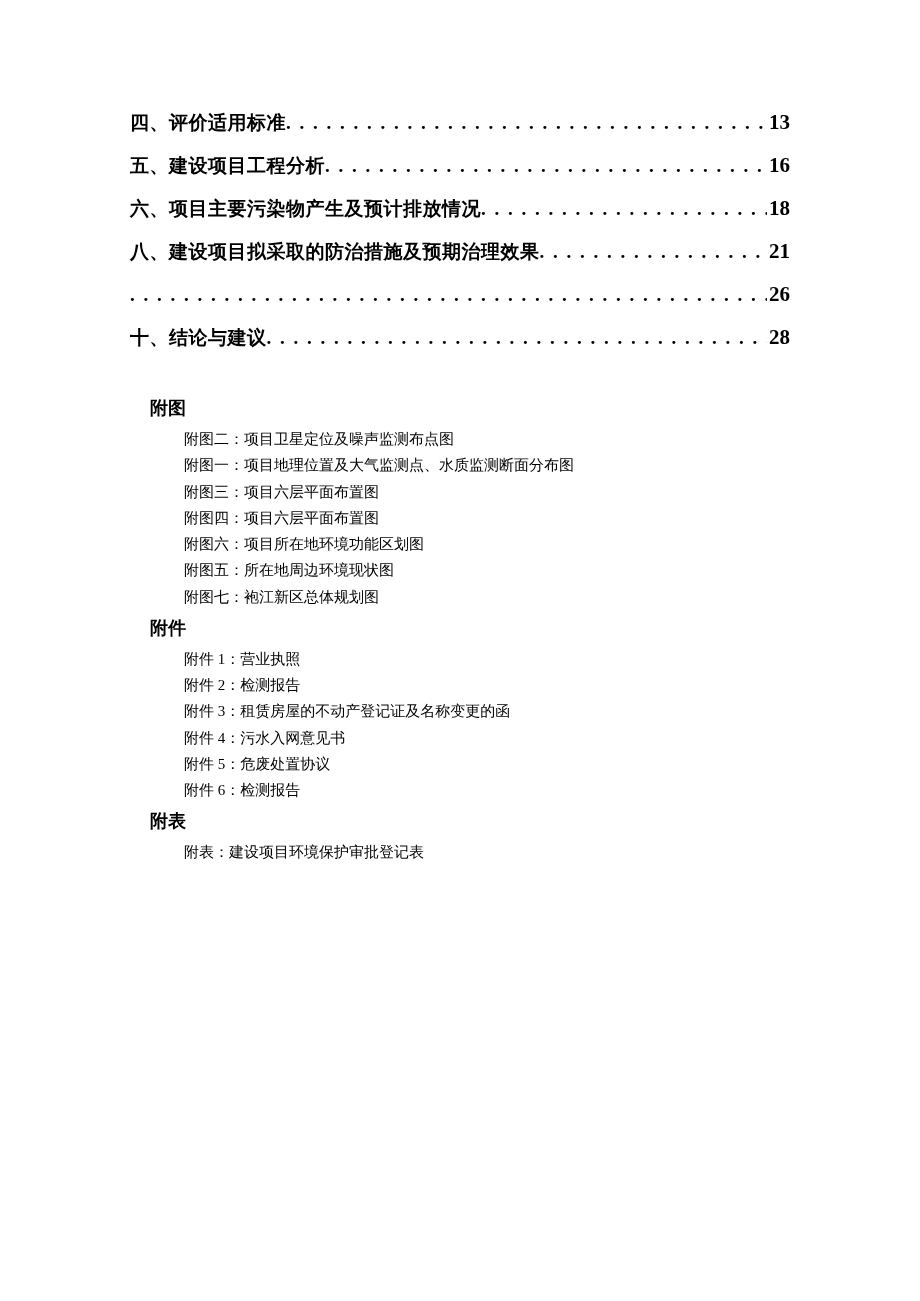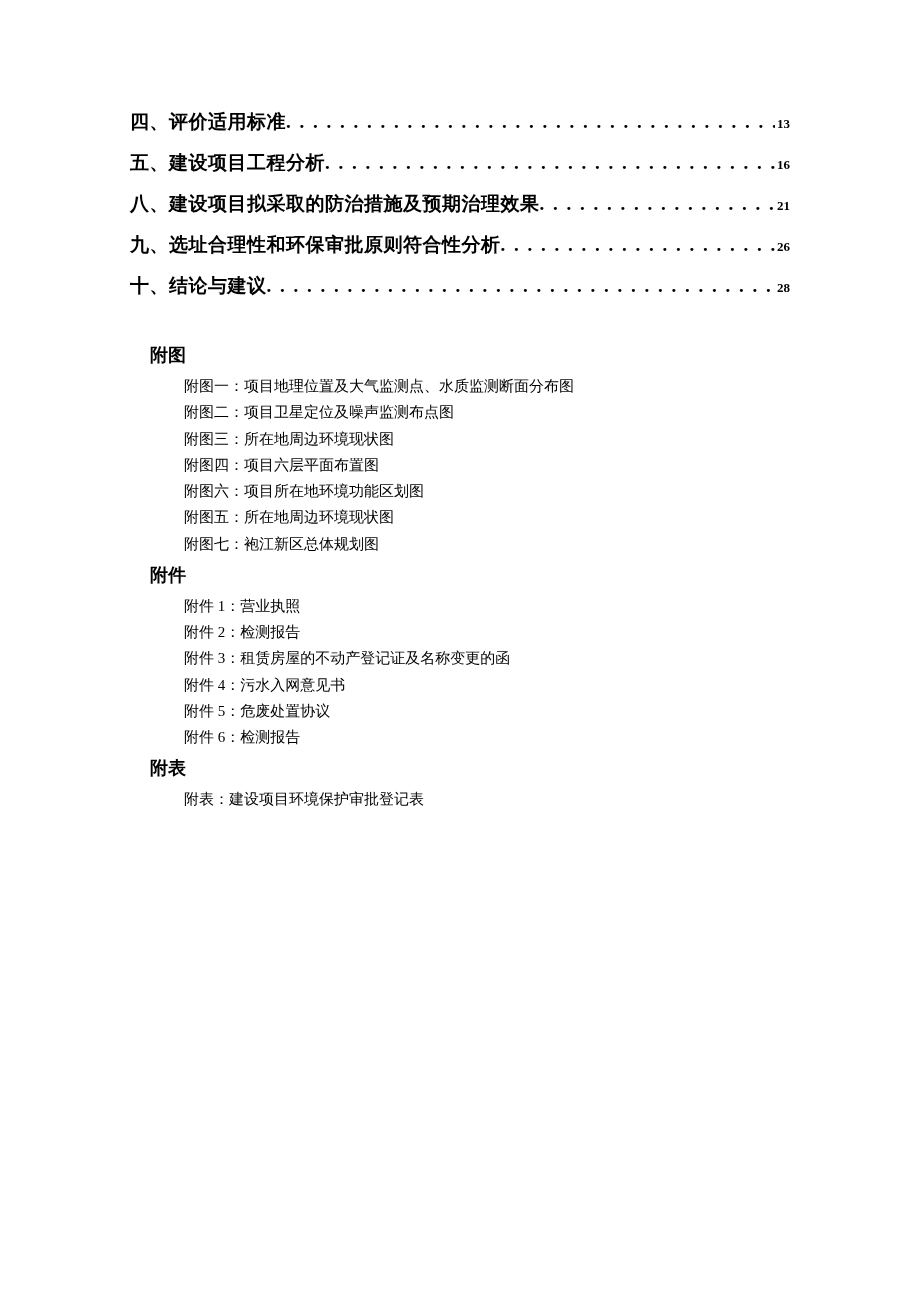--- a/index.html
+++ b/index.html
@@ -26,21 +26,21 @@
     letter-spacing: 2px;
     font-weight: bold;
   }
   .toc-dots::before {
     content: ". . . . . . . . . . . . . . . . . . . . . . . . . . . . . . . . . . . . . . . . . . . . . . . . . . . . . . . . . . . . . . . . . . . . . . . . . . . . . . . . . . . . . . . . . . . . . . . . . . . .";
   }
   .toc-page {
     flex: 0 0 auto;
     font-family: "Times New Roman", serif;
     font-weight: bold;
-    font-size: 13px;
+    font-size: 21px;
     padding-left: 2px;
   }
 
   .section-heading {
     font-size: 18px;
     font-weight: bold;
     margin-top: 6px;
     margin-bottom: 6px;
     padding-left: 20px;
   }
@@ -65,41 +65,45 @@
     <span class="toc-title">四、评价适用标准</span>
     <span class="toc-dots"></span>
     <span class="toc-page">13</span>
   </div>
   <div class="toc-row">
     <span class="toc-title">五、建设项目工程分析</span>
     <span class="toc-dots"></span>
     <span class="toc-page">16</span>
   </div>
   <div class="toc-row">
+    <span class="toc-title">六、项目主要污染物产生及预计排放情况</span>
+    <span class="toc-dots"></span>
+    <span class="toc-page">18</span>
+  </div>
+  <div class="toc-row">
     <span class="toc-title">八、建设项目拟采取的防治措施及预期治理效果</span>
     <span class="toc-dots"></span>
     <span class="toc-page">21</span>
   </div>
   <div class="toc-row">
-    <span class="toc-title">九、选址合理性和环保审批原则符合性分析</span>
     <span class="toc-dots"></span>
     <span class="toc-page">26</span>
   </div>
   <div class="toc-row">
     <span class="toc-title">十、结论与建议</span>
     <span class="toc-dots"></span>
     <span class="toc-page">28</span>
   </div>
 </div>
 
 <div class="section-heading">附图</div>
 <div class="sub-list">
+  <div class="sub-item">附图二：项目卫星定位及噪声监测布点图</div>
   <div class="sub-item">附图一：项目地理位置及大气监测点、水质监测断面分布图</div>
-  <div class="sub-item">附图二：项目卫星定位及噪声监测布点图</div>
-  <div class="sub-item">附图三：所在地周边环境现状图</div>
+  <div class="sub-item">附图三：项目六层平面布置图</div>
   <div class="sub-item">附图四：项目六层平面布置图</div>
   <div class="sub-item">附图六：项目所在地环境功能区划图</div>
   <div class="sub-item">附图五：所在地周边环境现状图</div>
   <div class="sub-item">附图七：袍江新区总体规划图</div>
 </div>
 
 <div class="section-heading">附件</div>
 <div class="sub-list">
   <div class="sub-item"><span class="num-label">附件 1：</span><span>营业执照</span></div>
   <div class="sub-item"><span class="num-label">附件 2：</span><span>检测报告</span></div>

